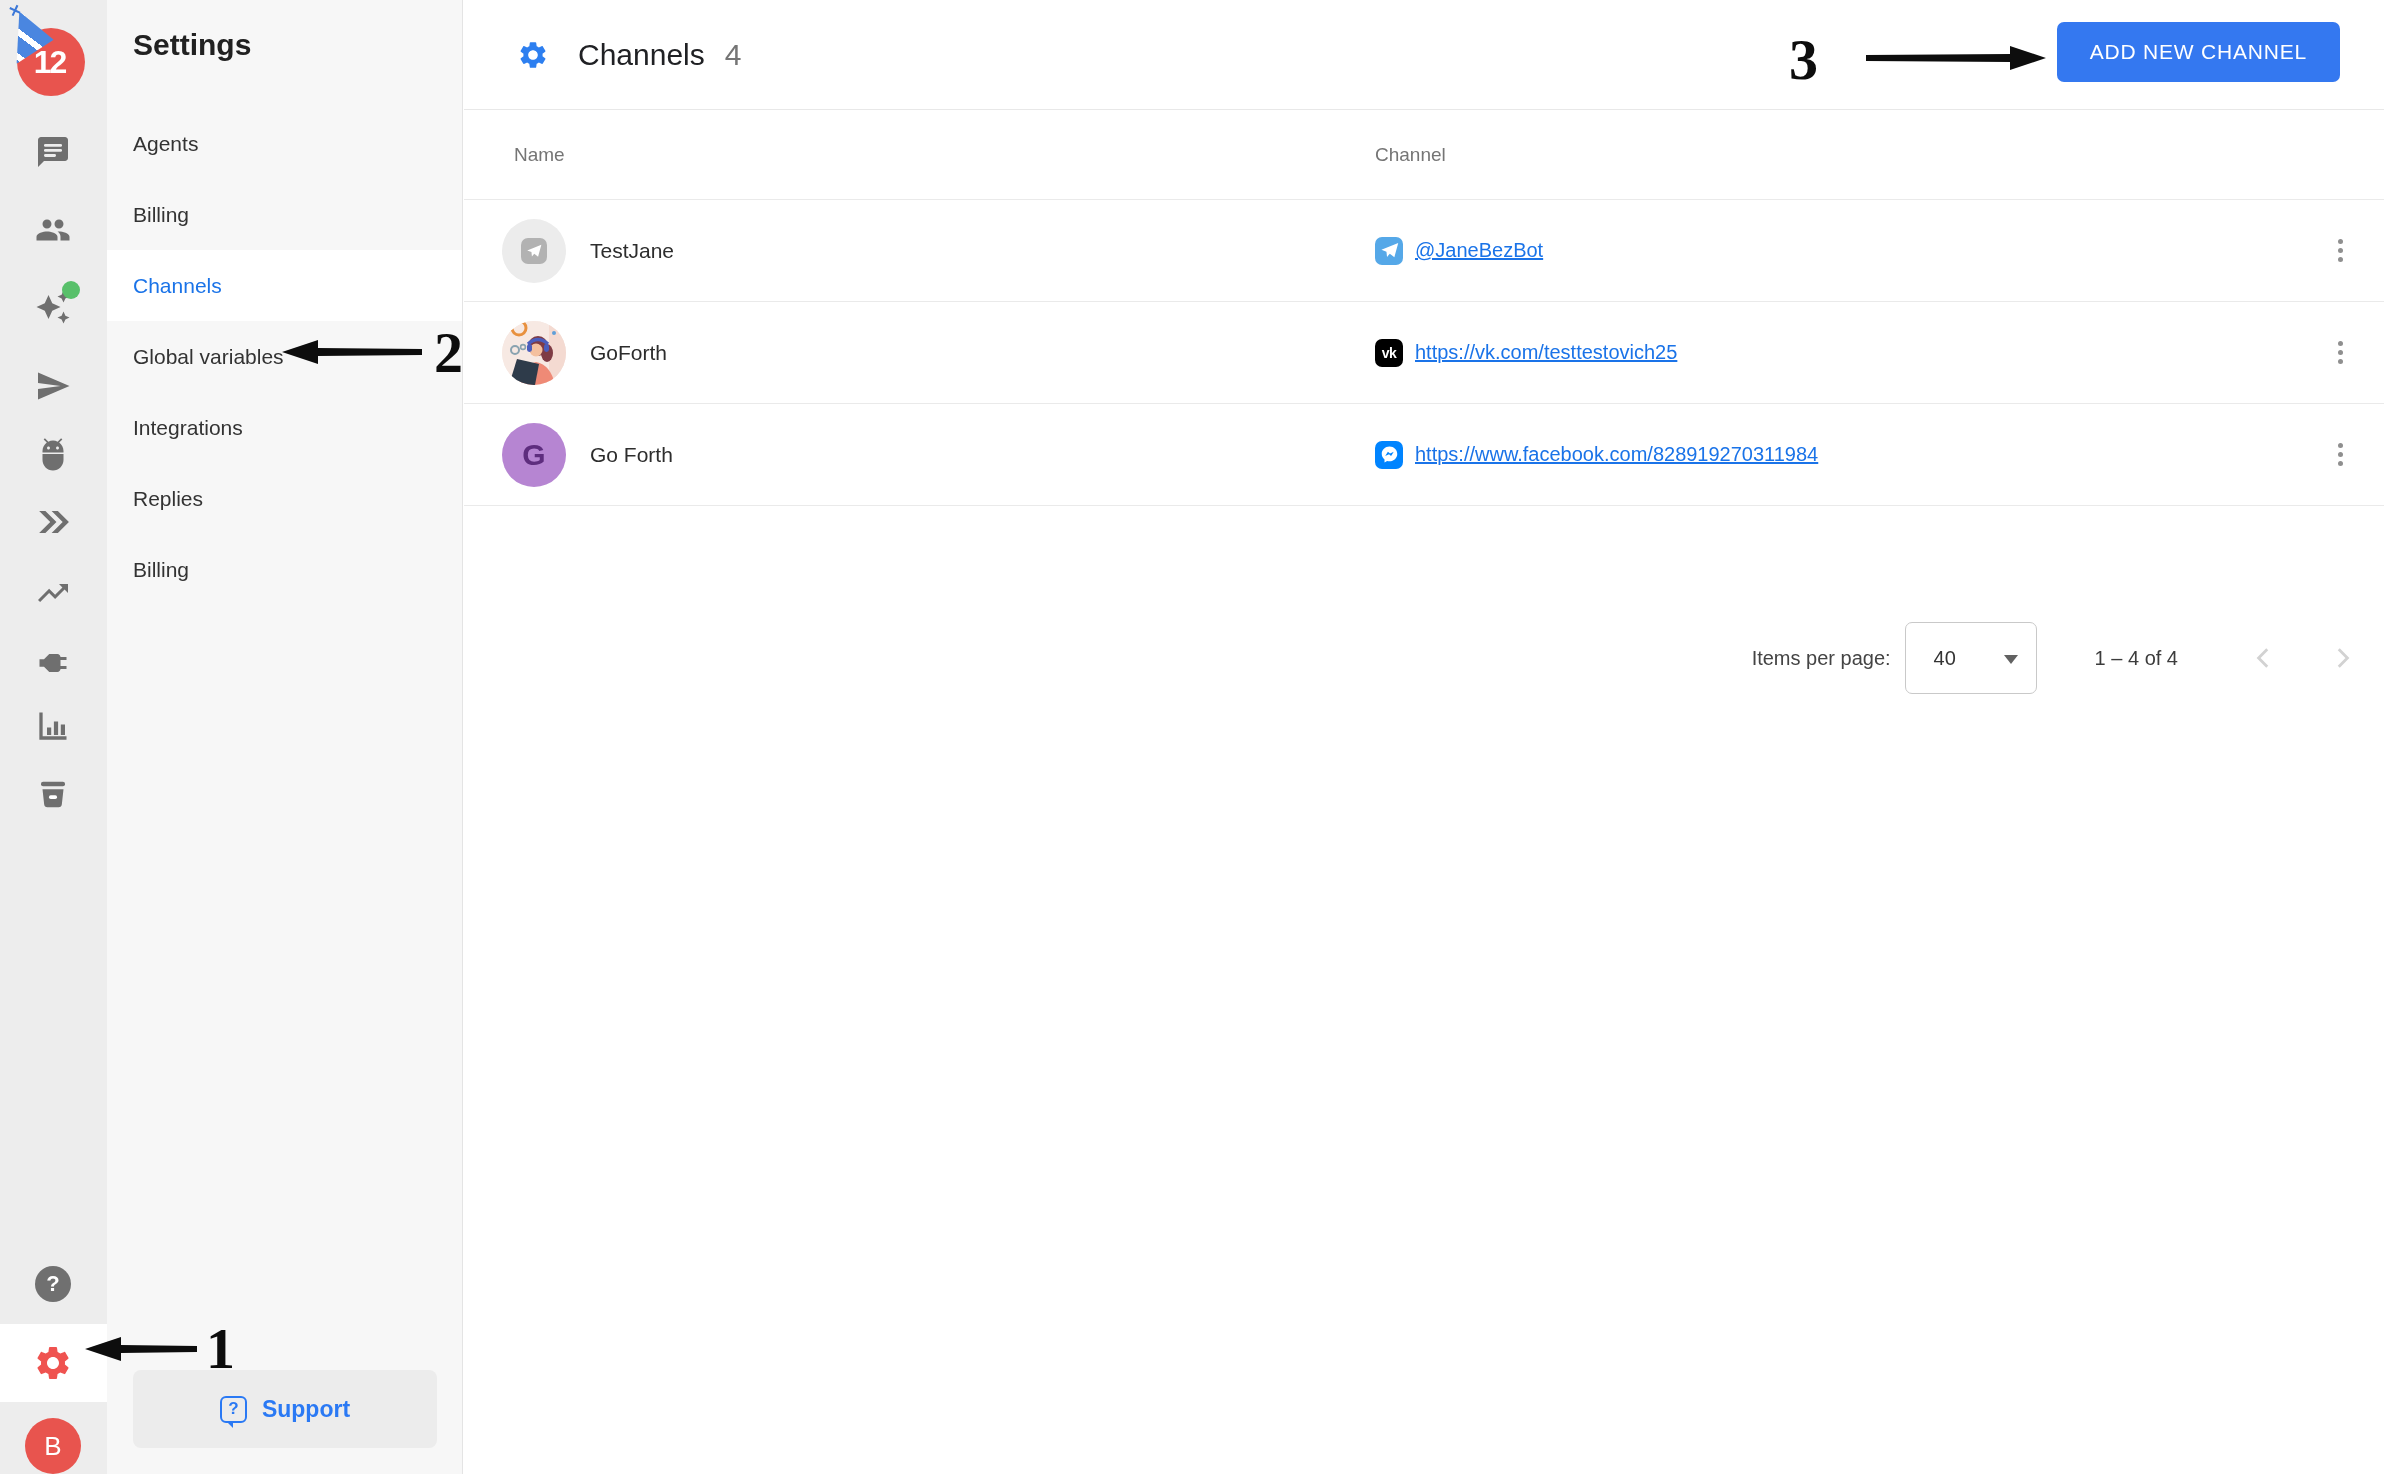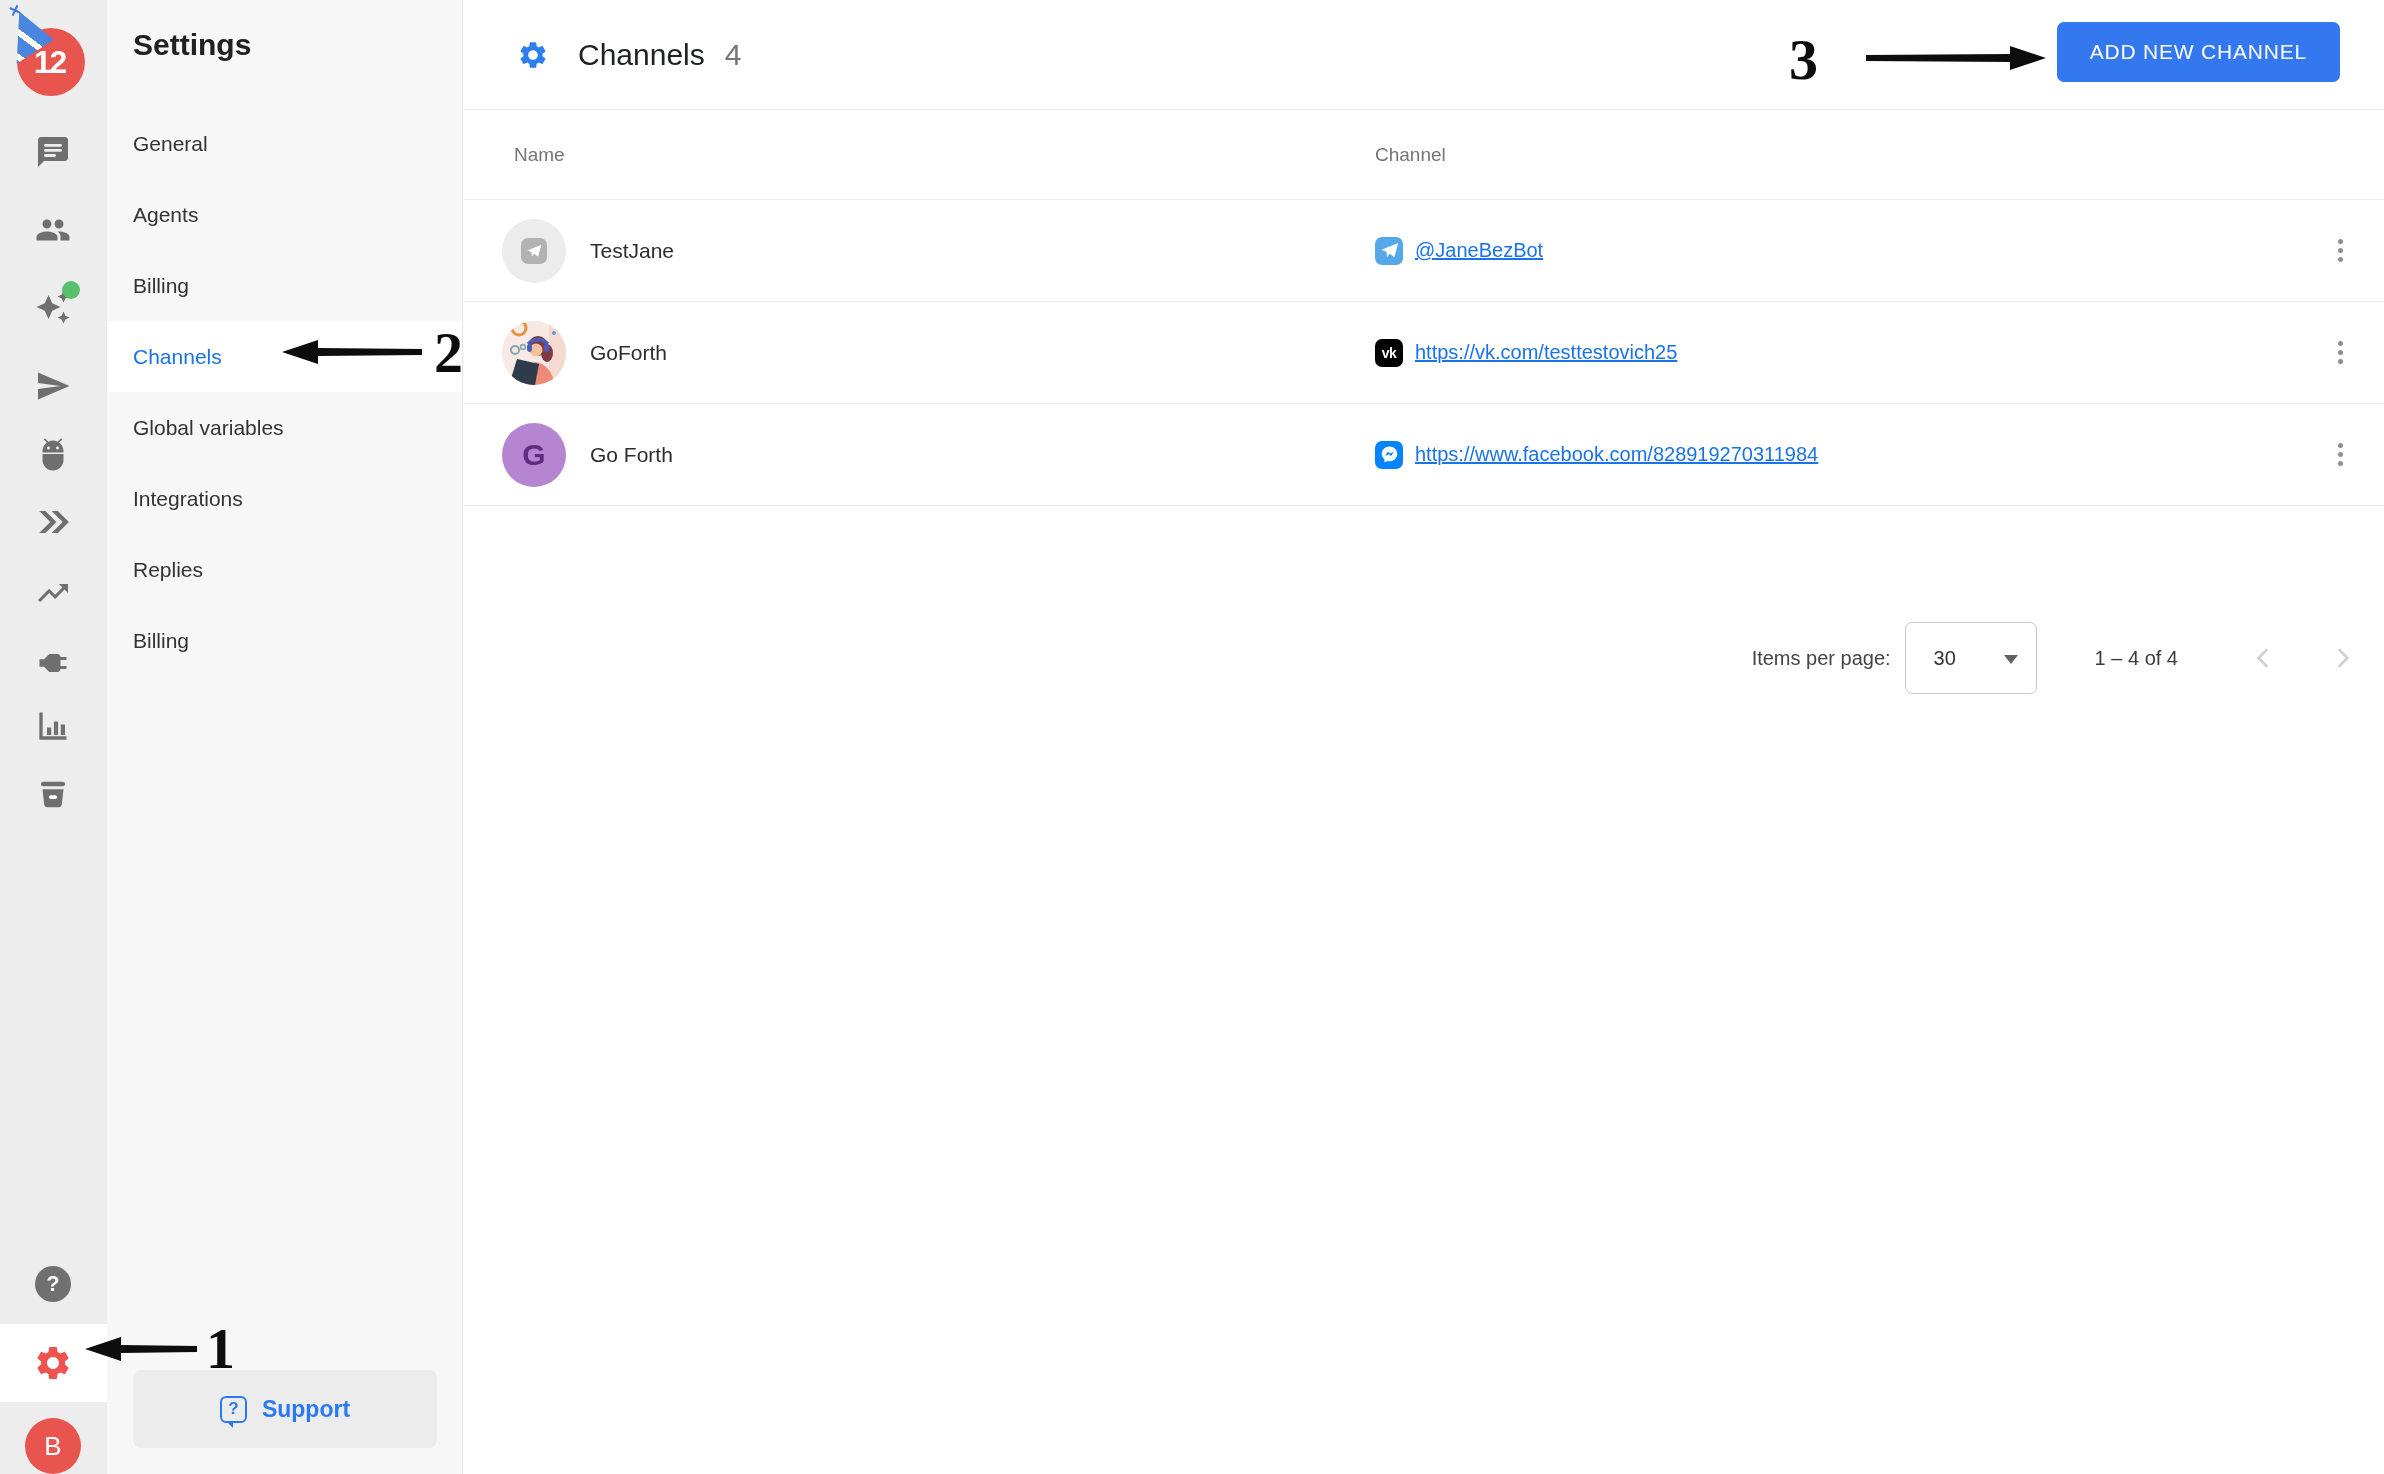--- a/index.html
+++ b/index.html
@@ -184,23 +184,20 @@
     </div>
     <div class="avatar-b">
       <span>B</span>
     </div>
   </div>
 
   <div class="sidebar">
     <div class="sidebar-title">Settings</div>
     <div class="menu">
       <div class="menu-item">
-          <span>General</span>
-        </div>
-      <div class="menu-item">
           <span>Agents</span>
         </div>
       <div class="menu-item">
           <span>Billing</span>
         </div>
       <div class="menu-item active">
           <span>Channels</span>
         </div>
       <div class="menu-item">
           <span>Global variables</span>
@@ -315,21 +312,21 @@
       <div class="kebab">
           <i></i>
           <i></i>
           <i></i>
         </div>
     </div>
 
     <div class="pagination">
       <span class="ipp-label">Items per page:</span>
       <div class="ipp-select">
-        <span class="ipp-value">30</span>
+        <span class="ipp-value">40</span>
         <span class="ipp-caret"></span>
       </div>
       <span class="range-label">1 – 4 of 4</span>
       <span class="chev prev">
         <svg viewBox="0 0 24 24" fill="none" stroke="#d2d2d2" stroke-width="2.6">
             <path d="M15 4 7 12l8 8"></path>
           </svg>
       </span>
       <span class="chev next">
         <svg viewBox="0 0 24 24" fill="none" stroke="#d2d2d2" stroke-width="2.6">

